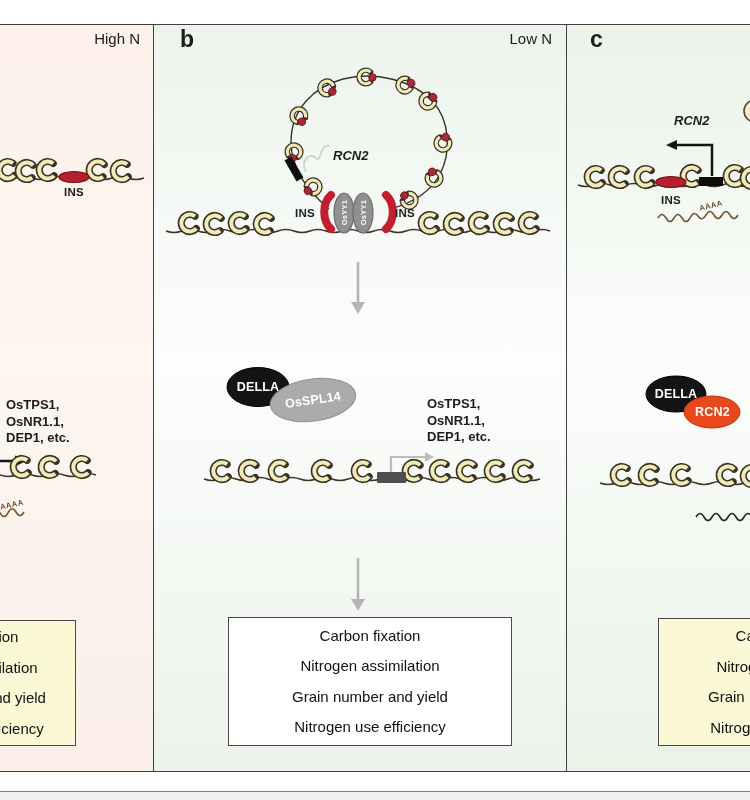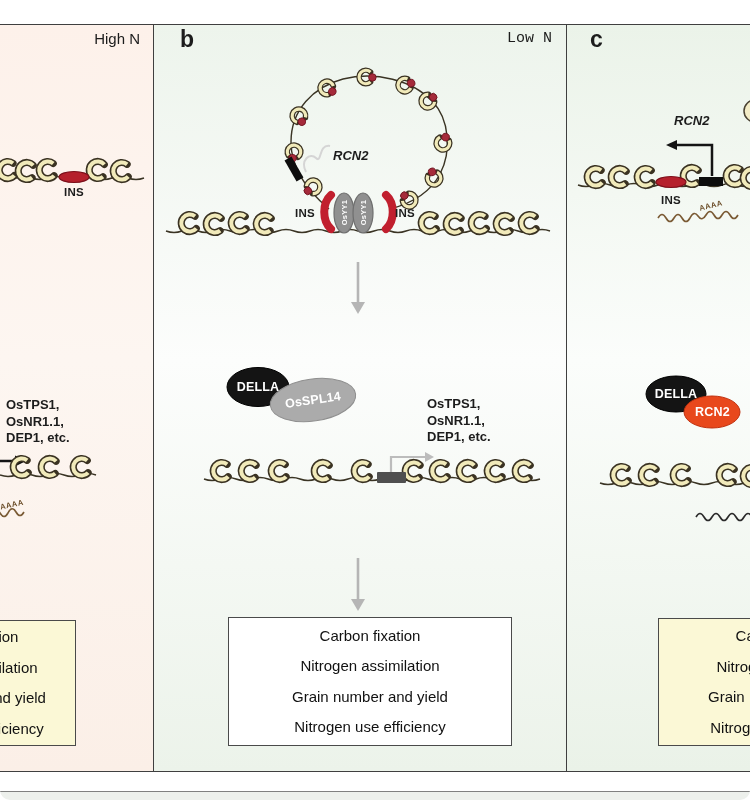--- a/index.html
+++ b/index.html
@@ -1,17 +1,17 @@
 <!DOCTYPE html>
 <html><head>
 <meta charset="utf-8">
 <style>
   html,body{margin:0;padding:0;background:#fff;}
   .stage{position:relative;width:750px;height:800px;overflow:hidden;background:#ffffff;
-         font-family:"Liberation Sans",sans-serif;border-radius:10px;}
+         font-family:"Liberation Sans",sans-serif;}
   .panel{position:absolute;top:24px;height:748px;border:1.5px solid #3f3f3f;box-sizing:border-box;}
   .panel-a{left:-6px;width:160px;background:linear-gradient(180deg,#fdf1ea,#fdf6f1 45%,#fbefe7);}
   .panel-b{left:154px;width:413px;border-left:none;background:linear-gradient(180deg,#edf4ec,#fcfdfc 45%,#ecf3ea);}
   .panel-c{left:567px;width:195px;border-left:none;background:linear-gradient(180deg,#ebf3e9,#fbfdfb 45%,#eaf2e8);}
   .art{position:absolute;left:0;top:0;z-index:2;}
   .lbl{position:absolute;z-index:3;color:#1c1c1c;}
   .cond{font-size:15px;text-align:right;width:120px;}
   .plab{font-size:23px;font-weight:700;}
   .ins{font-size:11.5px;font-weight:700;letter-spacing:.3px;text-align:center;}
   .genelab{font-size:13px;font-weight:700;font-style:italic;}
@@ -181,21 +181,21 @@
   <span class="lbl cond" style="left:20px;top:30px;">High N</span>
   <span class="lbl ins" style="left:44px;top:186px;width:60px;">INS</span>
   <div class="lbl genes" style="left:6px;top:397px;">
     <div><span class="g">OsTPS1,</span></div>
     <div><span class="g">OsNR1.1,</span></div>
     <div><span class="g">DEP1,</span><span> etc.</span></div>
   </div>
   <span class="lbl polya" style="left:0px;top:500px;transform:rotate(-12deg);">AAAA</span>
 
   <span class="lbl plab" style="left:180px;top:26px;">b</span>
-  <span class="lbl cond" style="left:432px;top:30px;font-family:Liberation Mono, monospace;">Low N</span>
+  <span class="lbl cond" style="left:432px;top:30px;">Low N</span>
   <span class="lbl genelab" style="left:333px;top:148px;">RCN2</span>
   <span class="lbl ins" style="left:277px;top:207px;width:56px;">INS</span>
   <span class="lbl ins" style="left:377px;top:207px;width:56px;">INS</span>
   <span class="lbl yy1" style="left:319px;top:208px;">OsYY1</span>
   <span class="lbl yy1" style="left:338px;top:208px;">OsYY1</span>
   <span class="lbl ovaltxt" style="left:226px;top:380px;width:64px;">DELLA</span>
   <span class="lbl ovaltxt" style="left:269px;top:393px;width:88px;transform:rotate(-8deg);">OsSPL14</span>
   <div class="lbl genes" style="left:427px;top:396px;">
     <div><span class="g">OsTPS1,</span></div>
     <div><span class="g">OsNR1.1,</span></div>

